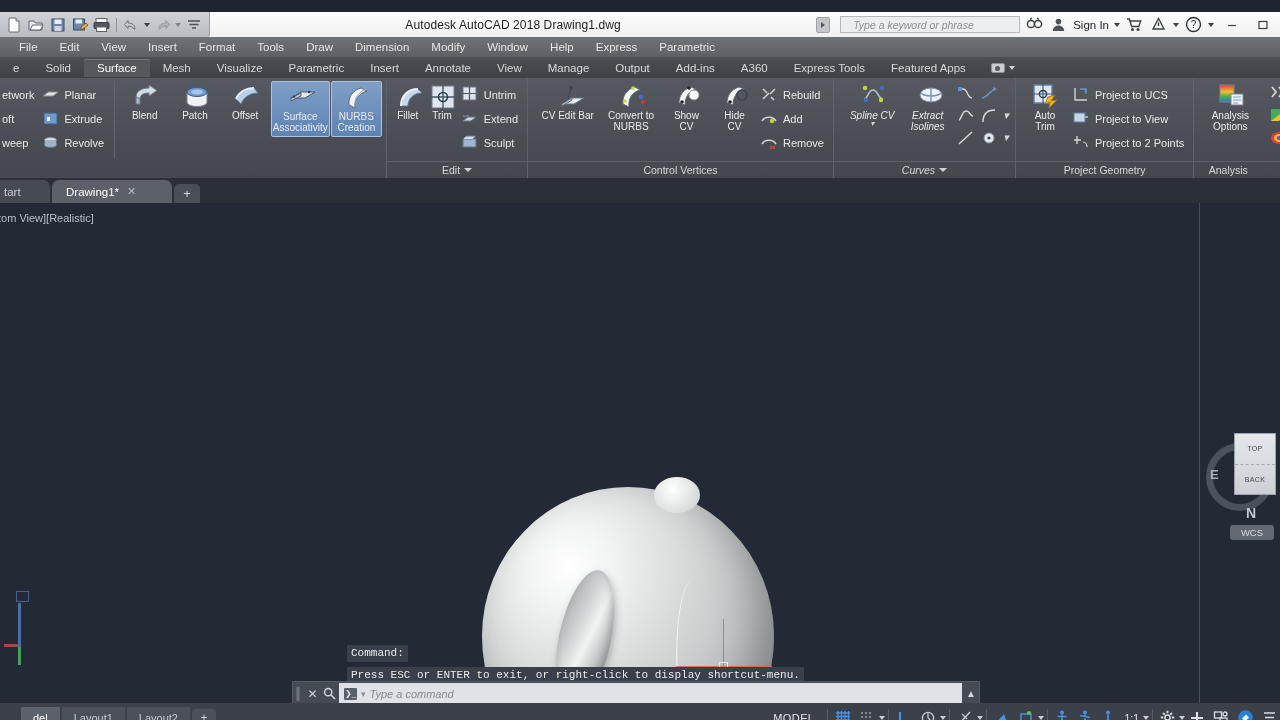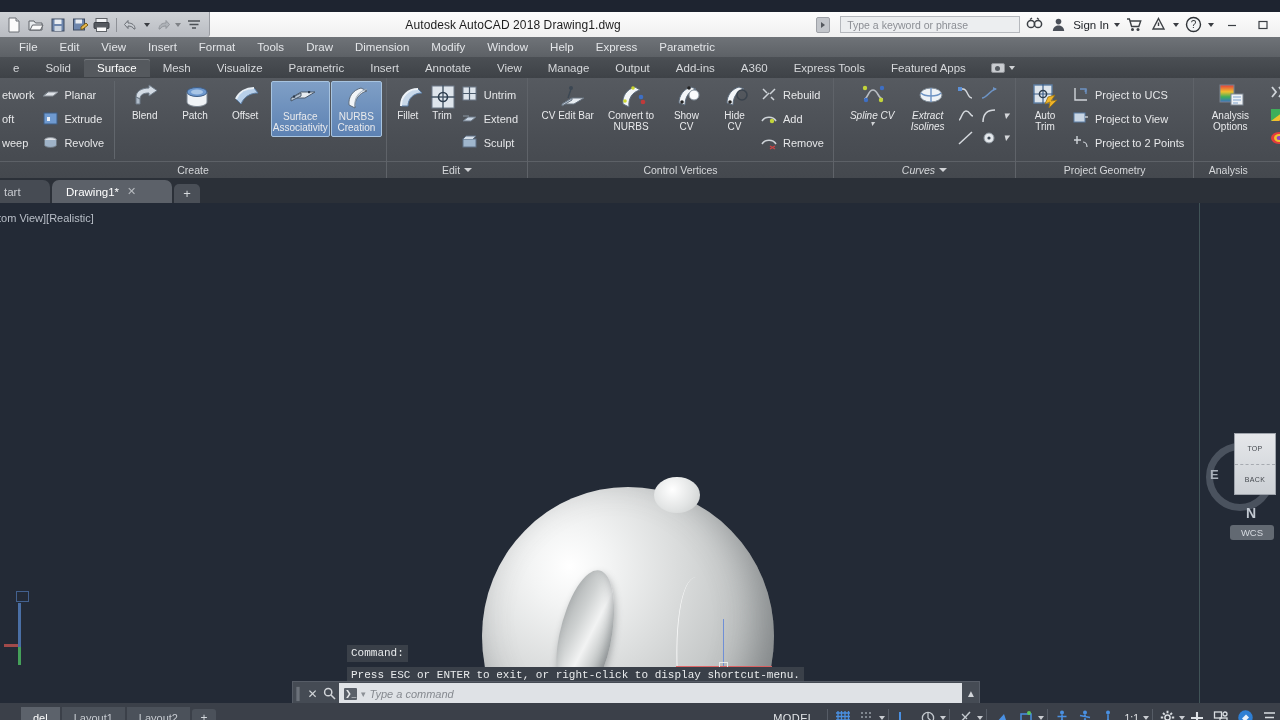--- a/index.html
+++ b/index.html
@@ -38,22 +38,22 @@
     flex: 1; text-align: center; font-size: 12px; color: #1d1d1d;
     letter-spacing: .1px; white-space: nowrap;
   }
   .title-arrow {
     width: 14px; height: 16px; background: #c3c6cb; border: 1px solid #9fa2a8;
     border-radius: 2px; display: flex; align-items: center; justify-content: center;
     margin-right: 5px;
   }
   .search-box {
     width: 180px; height: 17px; background: #eceef0;
-    border: 1px solid #b5b8bd; font-size: 10.5px; 
-    color: #8b8e94; padding: 1px 6px; line-height: 15px; white-space: nowrap;
+    border: 1px solid #b5b8bd; font-size: 10.5px; font-style: italic;
+    color: #8b8e94; padding: 1px 12px; line-height: 15px; white-space: nowrap;
     overflow: hidden;
   }
   .title-right { display: flex; align-items: center; gap: 5px; padding-right: 4px; }
   .signin { font-size: 11.5px; color: #22252a; white-space: nowrap; }
   .win-btn { width: 26px; height: 22px; display:flex; align-items:center; justify-content:center; }
 
   
   .menubar {
     position: absolute; top: 25px; left: 0; width: 1280px; height: 20px;
     background: linear-gradient(#6f7378, #5d6166);
@@ -555,23 +555,20 @@
           <span class="ico">
             <svg width="28" height="24" viewBox="0 0 28 24">
                 <path d="M5 20c-1-8 4-15 12-17l6 3c-8 2-13 9-12 17z" fill="#f2f5f8" stroke="#5c6b7c"></path>
                 <path d="M11 21c-1-8 4-15 12-17" fill="none" stroke="#9aaabb"></path>
               </svg>
           </span>
           <span class="big-label two" style="white-space:pre-line">NURBS
 Creation</span>
         </div>
       </div>
-      <div class="panel-title">
-        <span>Create</span>
-      </div>
     </div>
 
     <div class="panel" style="width:141px;">
       <div class="panel-body">
         <div class="big-btn">
           <span class="ico">
             <svg width="28" height="26" viewBox="0 0 28 26">
                 <path d="M5 22c0-10 7-17 17-17l4 4c-9 0-14 6-14 13z" fill="#c9d9ea" stroke="#5d7fa6"></path>
                 <path d="M5 22c0-10 7-17 17-17" fill="none" stroke="#eef3f8" stroke-width="2"></path>
               </svg>

